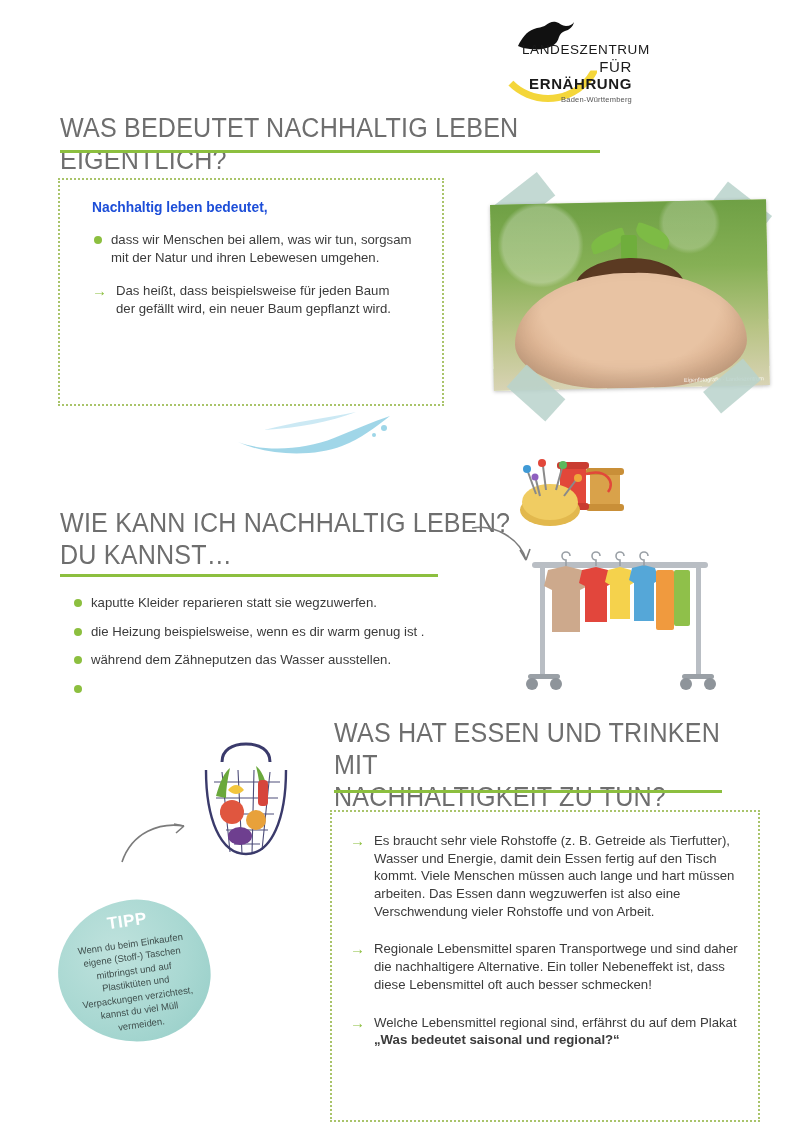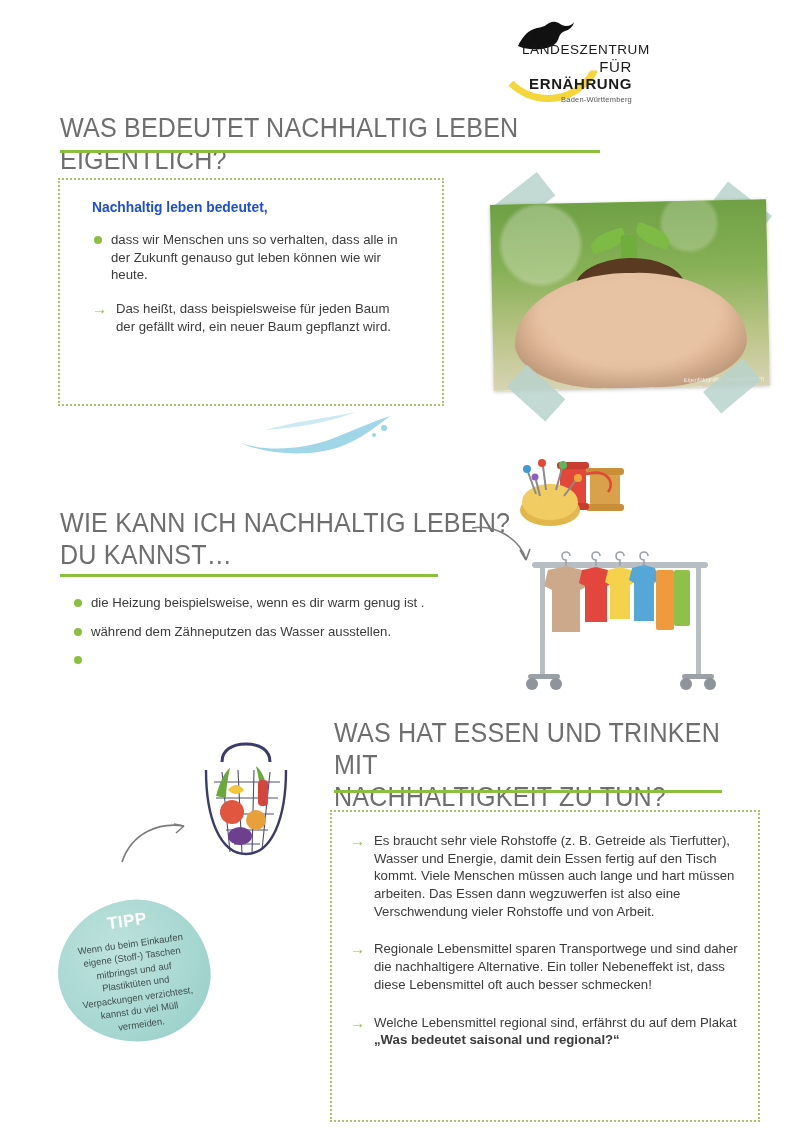--- a/index.html
+++ b/index.html
@@ -211,21 +211,21 @@
   <div class="heading" style="left:60px; top:113px; width:660px;">WAS BEDEUTET NACHHALTIG LEBEN EIGENTLICH?</div>
   <div class="heading-rule" style="left:60px; top:150px; width:540px;"></div>
 
   <div class="dotbox" style="left:58px; top:178px; width:386px; height:228px;"></div>
 
   <div style="position:absolute; left:92px; top:200px; width:320px;">
     <div style="font-size:13.8px; font-weight:700; color:#1d4ed8; margin-bottom:16px;">Nachhaltig leben bedeutet,</div>
 
     <div class="li">
       <span class="bullet"></span>
-      <span>dass wir Menschen uns so verhalten, dass alle in der Zukunft genauso gut leben können wie wir heute.</span>
+      <span>dass wir Menschen bei allem, was wir tun, sorgsam mit der Natur und ihren Lebewesen umgehen.</span>
     </div>
     <div class="li arrow" style="margin-top:16px;">
       <span class="arr">→</span>
       <span>Das heißt, dass beispielsweise für jeden Baum der gefällt wird, ein neuer Baum gepflanzt wird.</span>
     </div>
   </div>
 
   <div class="tape" style="left:496px; top:186px; width:56px; height:30px; transform:rotate(-38deg);"></div>
   <div class="tape" style="left:714px; top:196px; width:56px; height:26px; transform:rotate(38deg);"></div>
 
@@ -249,20 +249,24 @@
       <circle cx="150" cy="20" r="3" fill="#9ed6e8"></circle>
       <circle cx="140" cy="27" r="2" fill="#9ed6e8"></circle>
     </svg>
   </div>
 
   <div class="heading" style="left:60px; top:508px; width:520px;">WIE KANN ICH NACHHALTIG LEBEN?
 DU KANNST…</div>
   <div class="heading-rule" style="left:60px; top:574px; width:378px;"></div>
 
   <div style="position:absolute; left:72px; top:594px; width:420px;">
+    <div class="li">
+      <span class="bullet"></span>
+      <span>kaputte Kleider reparieren statt sie wegzuwerfen.</span>
+    </div>
     <div class="li">
       <span class="bullet"></span>
       <span>die Heizung beispielsweise, wenn es dir warm genug ist .</span>
     </div>
     <div class="li">
       <span class="bullet"></span>
       <span>während dem Zähneputzen das Wasser ausstellen.</span>
     </div>
     <div class="li">
       <span class="bullet"></span>

